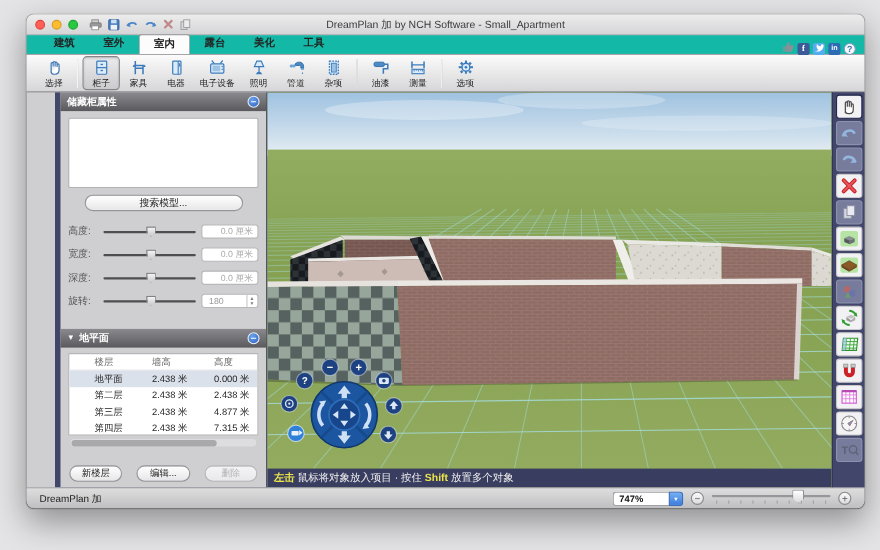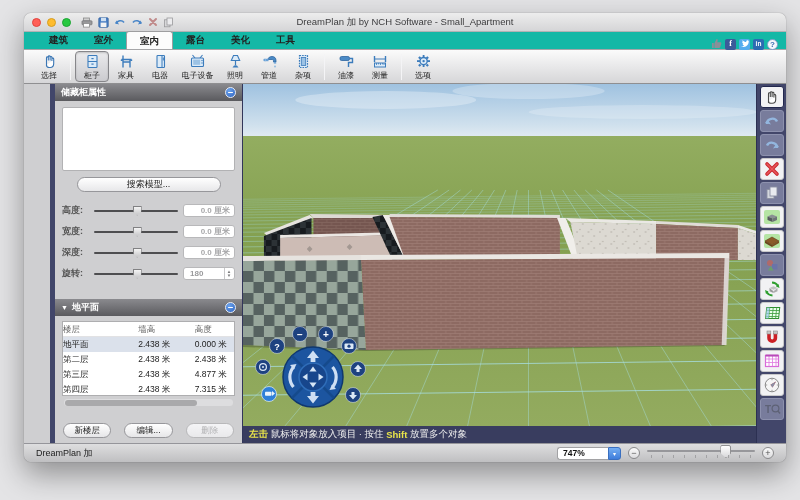--- a/index.html
+++ b/index.html
@@ -54,40 +54,40 @@
     color:#fff; font-size:9px; font-weight:bold; display:flex; align-items:center; padding:0 6px; }
   .phead .htitle { flex:1; display:flex; align-items:center; gap:4px; }
   .minusbtn { width:11px; height:11px; border-radius:50%; background:radial-gradient(circle at 35% 30%, #6aa2ec, #2f63c0);
     border:1px solid #e8eef8; display:flex; align-items:center; justify-content:center; }
   .minusbtn i { display:block; width:5px; height:1.5px; background:#fff; border-radius:1px; }
   .tri { font-size:7px; line-height:1; }
   .preview { margin:6px 7px 5px; height:64px; background:#fff; border:1px solid #b2b2b4; border-radius:2px; }
   .searchbtn { margin:1px auto 6px; width:144px; height:15px; background:linear-gradient(#ffffff,#e7e7e9);
     border:1px solid #97979b; border-radius:8px; font-size:9px; color:#222; display:flex; align-items:center; justify-content:center; }
   .sliders { padding:2px 7px 0; }
-  .srow { display:flex; align-items:center; height:21px; gap:5px;font-weight:bold; }
+  .srow { display:flex; align-items:center; height:21px; gap:5px; }
   .slab { width:27px; font-size:9px; color:#555; }
   .strack { flex:1; position:relative; height:10px; }
   .strack .line { position:absolute; left:0; right:0; top:4.5px; height:2px; background:#4e4e50; border-radius:1px; }
   .sthumb { position:absolute; left:46%; top:0; width:9px; height:10px;
     background:linear-gradient(#f4f4f4,#c6c6c8); border:1px solid #818183;
     clip-path:polygon(0 0,100% 0,100% 58%,50% 100%,0 58%); }
   .sfield { width:52px; height:13px; background:#fff; border:1px solid #b8b8ba; border-radius:3px;
     font-size:8px; color:#a8a8aa; text-align:right; line-height:11px; padding-right:4px; }
   .sfield.rot { color:#9a9a9c; text-align:left; padding-left:6px; position:relative; }
   .stepper { position:absolute; right:1px; top:0; width:9px; height:11px; border-left:1px solid #c8c8ca;
     display:flex; flex-direction:column; align-items:center; justify-content:center; color:#7a7a7c; font-size:4.5px; line-height:4px; }
   .lspacer { flex:1; }
 
   
   .ftable { margin:5px 7px 0; background:#fff; border:1px solid #aeaeb0; height:75px; font-size:8.5px; overflow:hidden; }
   .frow { display:flex; height:15px; line-height:15px; color:#222; }
   .frow.head { color:#666; border-bottom:1px solid #e2e2e4; }
   .frow.sel { background:#dbe1eb; }
-  .fc1 { flex:0 0 44%; padding-left:0; }
+  .fc1 { flex:0 0 44%; padding-left:23px; }
   .fc2 { flex:0 0 33%; }
   .fc3 { flex:1; }
   .hscroll { margin:3px 9px 0; height:7px; background:#dddddf; border-radius:4px; position:relative; }
   .hthumb { position:absolute; left:1px; top:0.5px; width:78%; height:6px; background:#a9a9ab; border-radius:3px; }
   .btnrow { display:flex; padding:17px 8px 0; gap:13px; }
   .pbtn { width:50px; height:15px; background:linear-gradient(#ffffff,#e6e6e8); border:1px solid #97979b;
     border-radius:8px; font-size:8.5px; color:#222; display:flex; align-items:center; justify-content:center; }
   .pbtn.disabled { color:#b2b2b4; background:linear-gradient(#f4f4f6,#e9e9eb); border-color:#b8b8ba; }
 
   

